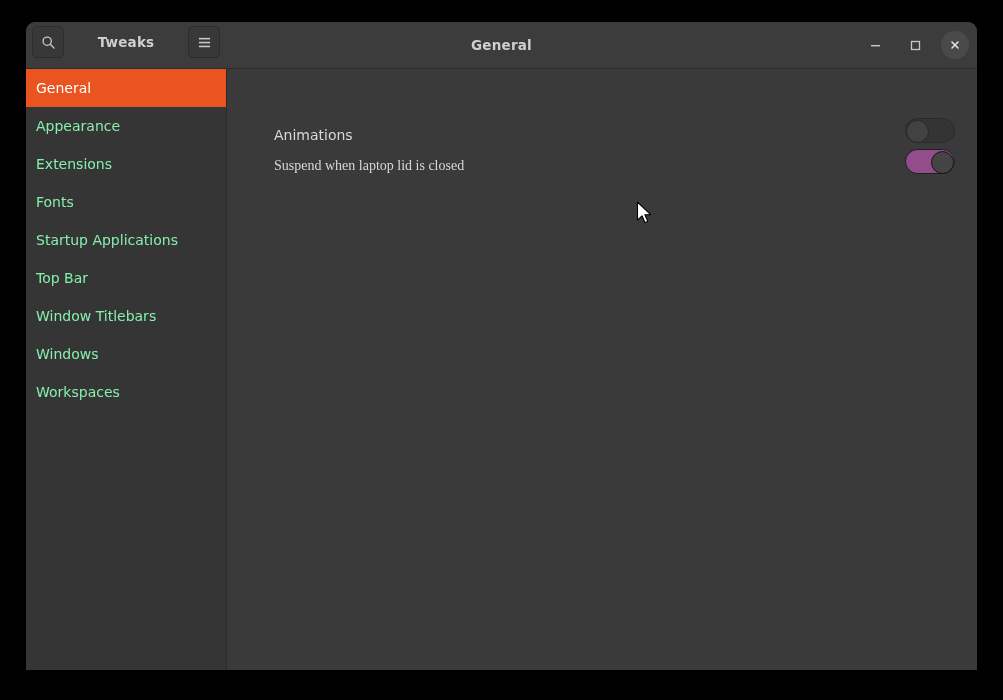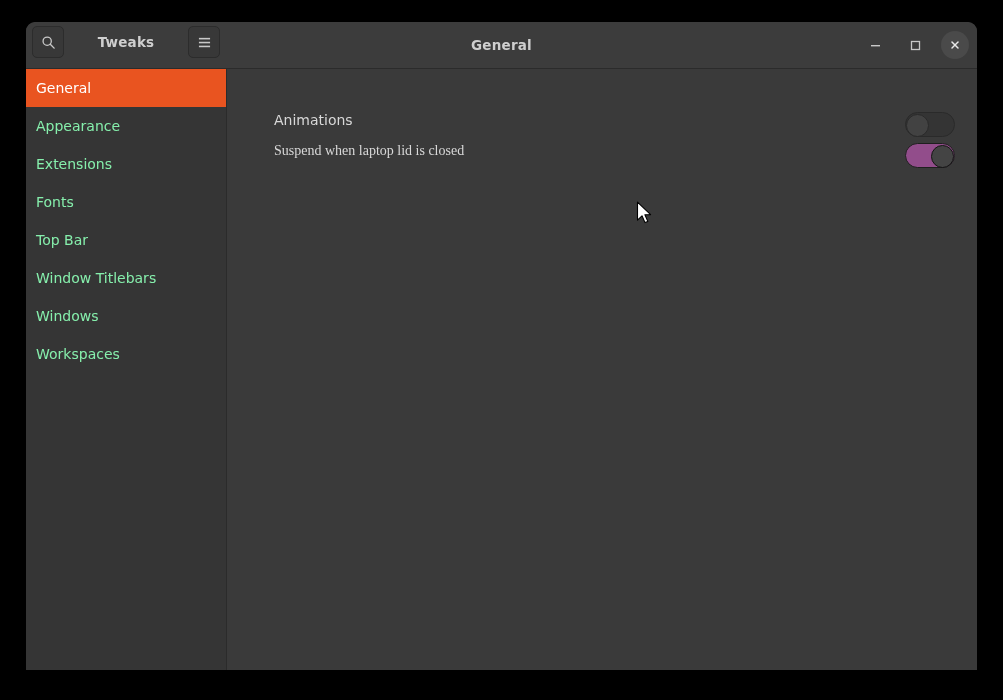--- a/index.html
+++ b/index.html
@@ -147,21 +147,21 @@
     height: 601px;
     background: #3a3a3a;
   }
 
   .row {
     position: absolute;
     left: 0;
     width: 750px;
     height: 31px;
     display: flex;
-    align-items: flex-start;
+    align-items: flex-end;
     justify-content: space-between;
     padding: 0 22px 0 47px;
   }
   #row-0 { top: 43px; }
   #row-1 { top: 74px; font-family: Liberation Serif, serif; }
 
   .row-label {
     font-size: 14px;
     color: #d8d8d8;
     user-select: none;
@@ -265,20 +265,23 @@
       <div class="side-item">
         <span>Appearance</span>
       </div>
       <div class="side-item">
         <span>Extensions</span>
       </div>
       <div class="side-item">
         <span>Fonts</span>
       </div>
       <div class="side-item">
+        <span>Startup Applications</span>
+      </div>
+      <div class="side-item">
         <span>Top Bar</span>
       </div>
       <div class="side-item">
         <span>Window Titlebars</span>
       </div>
       <div class="side-item">
         <span>Windows</span>
       </div>
       <div class="side-item">
         <span>Workspaces</span>

